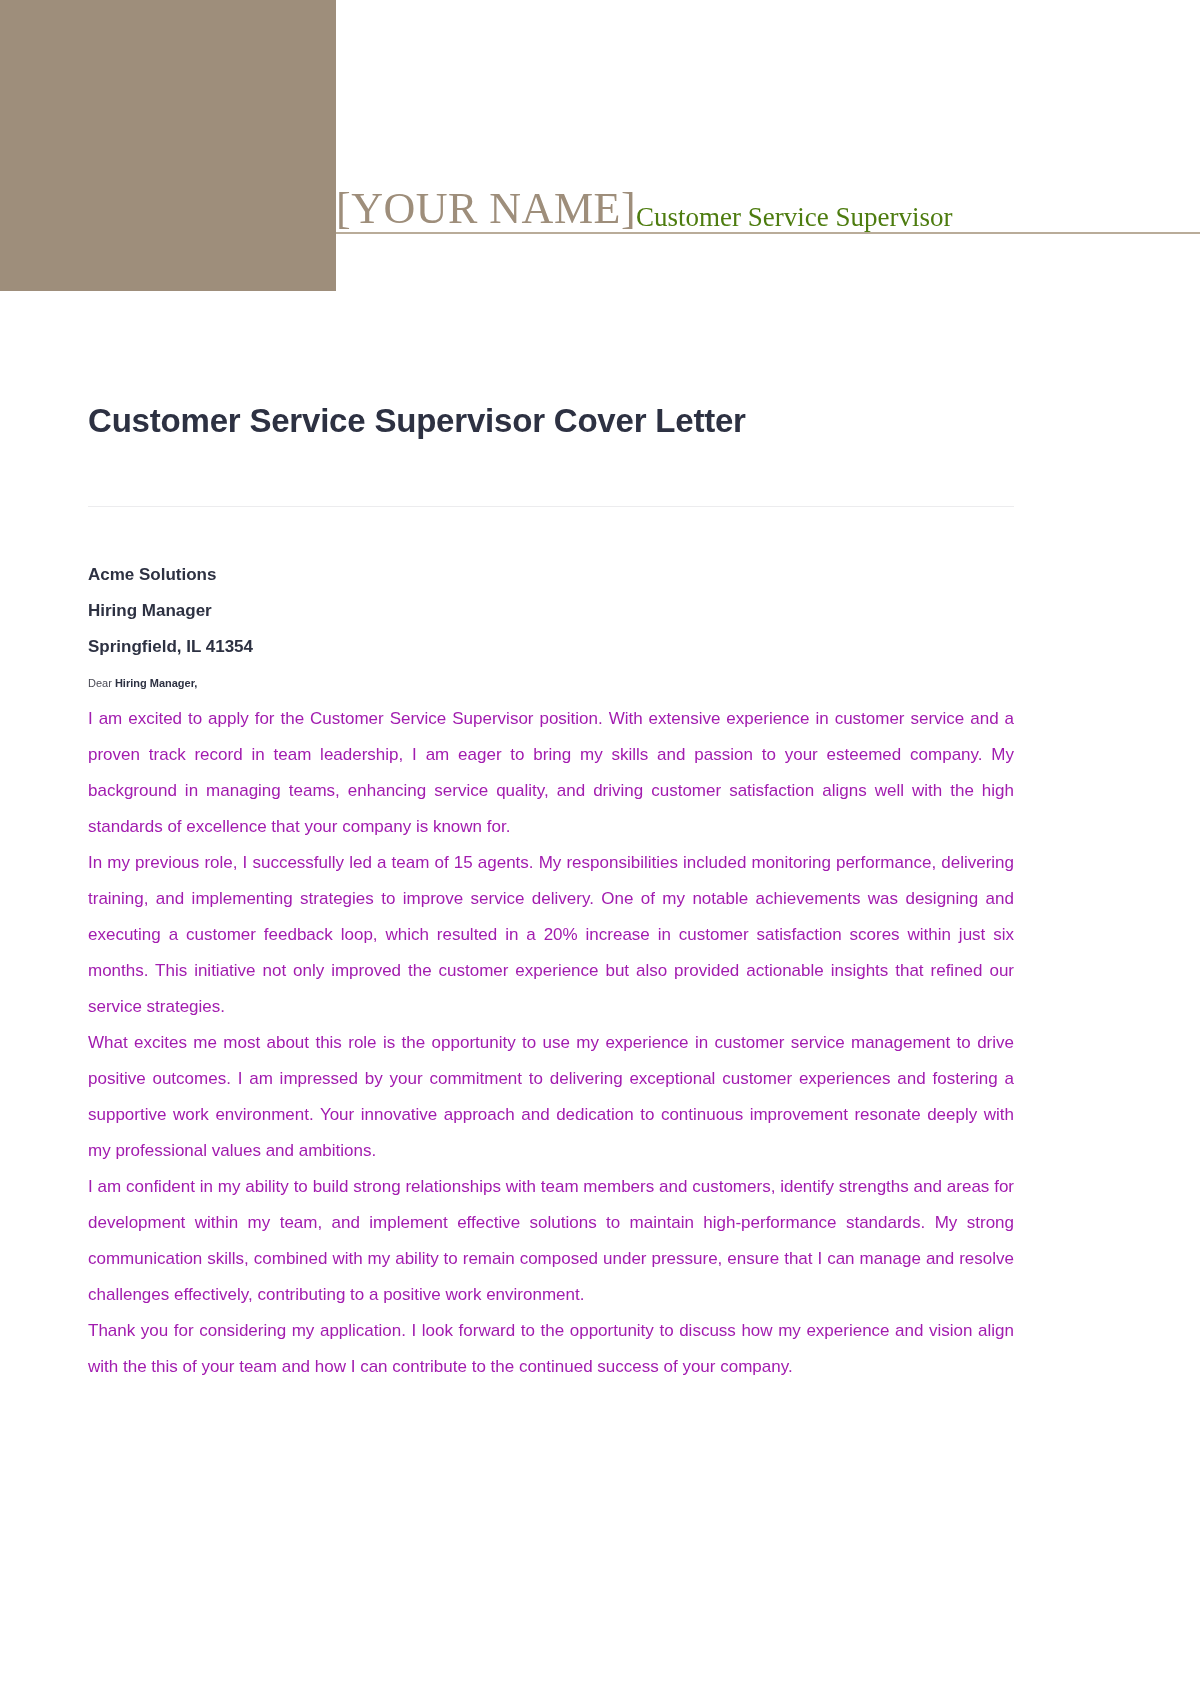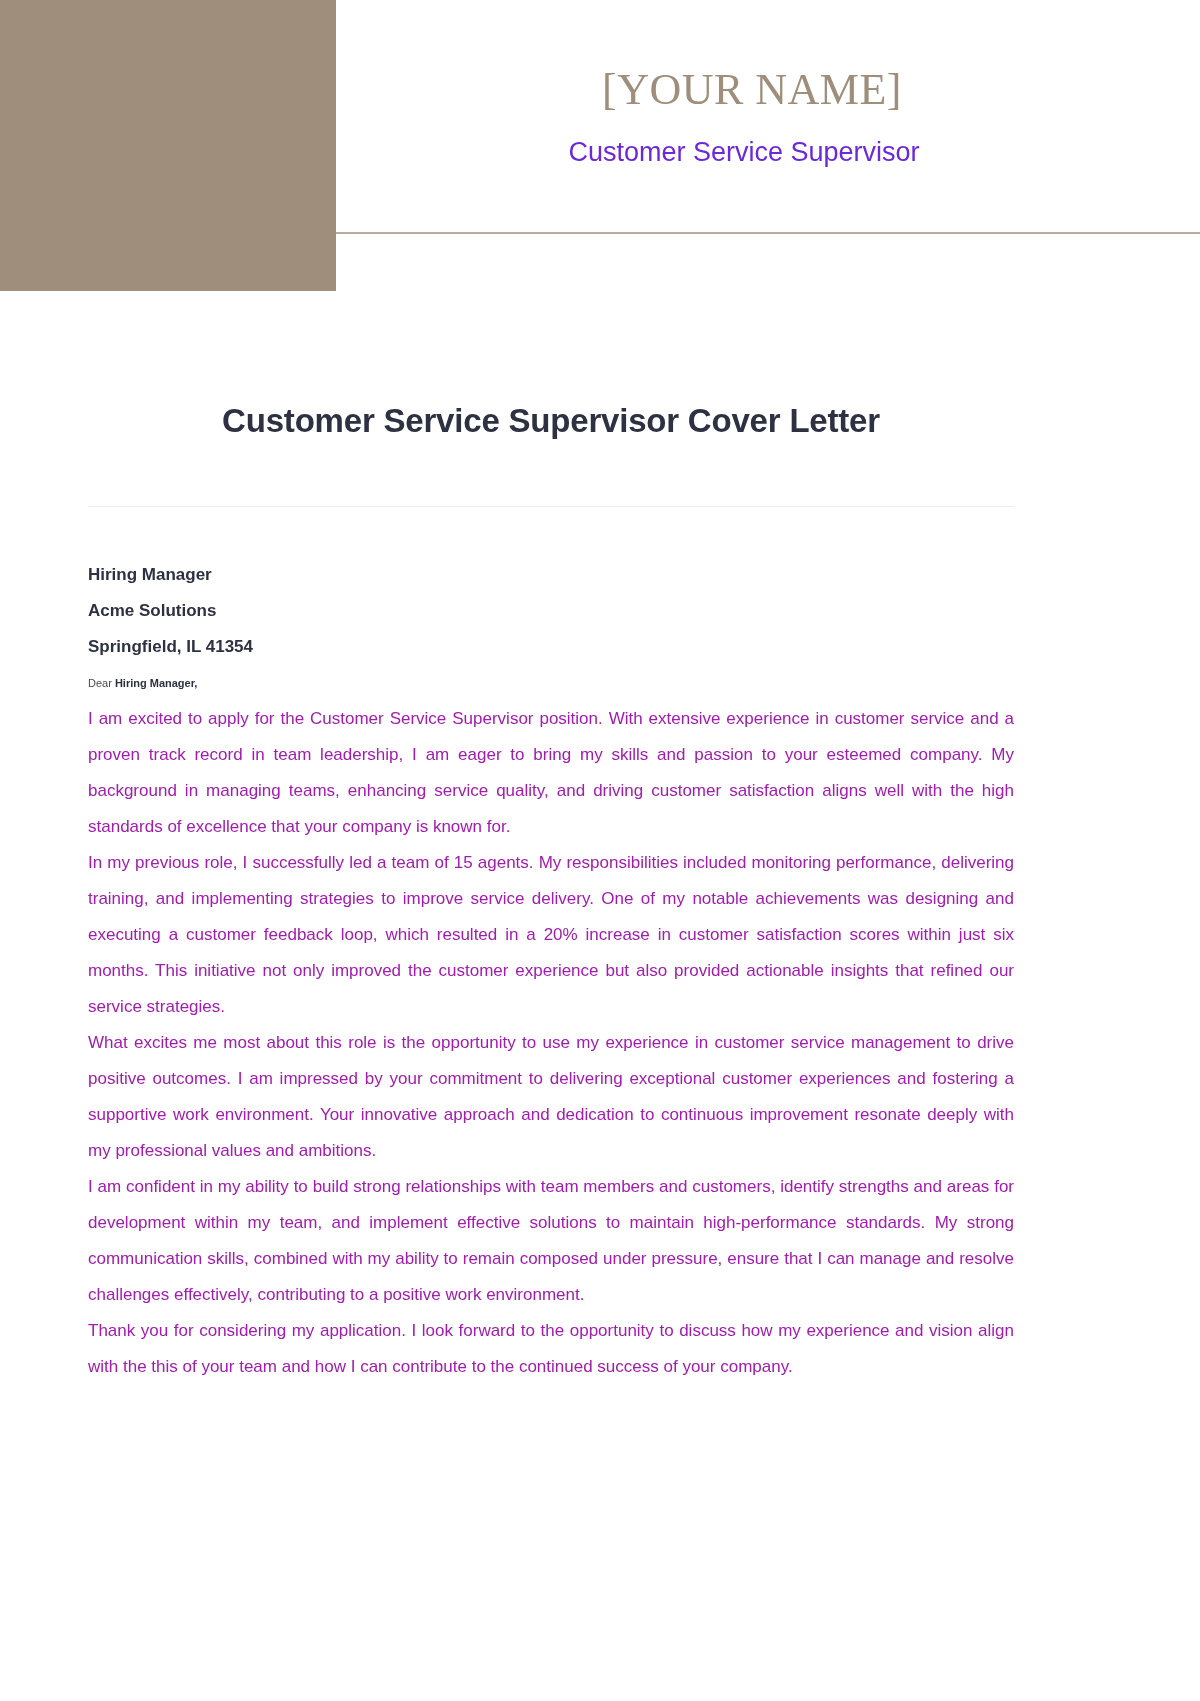--- a/index.html
+++ b/index.html
@@ -36,45 +36,45 @@
   .brand-block {
     position: absolute;
     left: 0;
     top: 0;
     width: 336px;
     height: 291px;
     background: #9e8e7b;
   }
   .header-text {
     position: absolute;
-    left: 320px;
+    left: 336px;
     top: 0;
     width: 864px;
     height: 233px;
     display: flex;
-    flex-direction: column;
-    align-items: center;
+    flex-direction: row;
+    align-items: flex-end;
     justify-content: flex-start;
     padding-top: 66px;
   }
   .your-name {
     font-family: "Liberation Serif", "DejaVu Serif", serif;
     font-size: 44px;
     line-height: 1.1;
     letter-spacing: 0.5px;
     color: #9e8e7b;
     white-space: nowrap;
     margin: 0;
     font-weight: 400;
   }
   .job-title {
-    font-family: Liberation Sans, sans-serif;
+    font-family: Liberation Serif, serif;
     font-size: 27px;
     line-height: 1.2;
-    color: #6d28d9;
+    color: #4d7c0f;
     margin: 22px 16px 0 0;
     font-weight: 400;
     white-space: nowrap;
   }
   .header-rule {
     position: absolute;
     left: 336px;
     top: 232px;
     width: 864px;
     height: 2px;
@@ -87,21 +87,20 @@
     left: 88px;
     top: 400px;
     width: 926px;
   }
 
   .doc-title {
     font-family: "Liberation Sans", sans-serif;
     font-size: 33px;
     font-weight: bold;
     color: #2d3142;
-    text-align: center;
     letter-spacing: -0.2px;
     margin: 0;
     padding: 0 0 3px 0;
     line-height: 1.25;
   }
   .title-rule {
     width: 926px;
     height: 1px;
     background: #ececee;
     margin: 62px 0 0 0;
@@ -160,22 +159,22 @@
     <div class="header-rule"></div>
   </div>
 
   <div class="letter">
 
     <h1 class="doc-title">Customer Service Supervisor Cover Letter</h1>
 
     <div class="title-rule"></div>
 
     <div class="recipient">
+      <div class="recipient-line">Acme Solutions</div>
       <div class="recipient-line">Hiring Manager</div>
-      <div class="recipient-line">Acme Solutions</div>
       <div class="recipient-line">Springfield, IL 41354</div>
     </div>
 
     <div class="salutation"><span>Dear </span><b>Hiring Manager,</b></div>
 
     <p class="para">I am excited to apply for the Customer Service Supervisor position. With extensive experience in customer service and a proven track record in team leadership, I am eager to bring my skills and passion to your esteemed company. My background in managing teams, enhancing service quality, and driving customer satisfaction aligns well with the high standards of excellence that your company is known for.</p>
     <p class="para">In my previous role, I successfully led a team of 15 agents. My responsibilities included monitoring performance, delivering training, and implementing strategies to improve service delivery. One of my notable achievements was designing and executing a customer feedback loop, which resulted in a 20% increase in customer satisfaction scores within just six months. This initiative not only improved the customer experience but also provided actionable insights that refined our service strategies.</p>
     <p class="para">What excites me most about this role is the opportunity to use my experience in customer service management to drive positive outcomes. I am impressed by your commitment to delivering exceptional customer experiences and fostering a supportive work environment. Your innovative approach and dedication to continuous improvement resonate deeply with my professional values and ambitions.</p>
     <p class="para">I am confident in my ability to build strong relationships with team members and customers, identify strengths and areas for development within my team, and implement effective solutions to maintain high-performance standards. My strong communication skills, combined with my ability to remain composed under pressure, ensure that I can manage and resolve challenges effectively, contributing to a positive work environment.</p>
     <p class="para">Thank you for considering my application. I look forward to the opportunity to discuss how my experience and vision align with the this of your team and how I can contribute to the continued success of your company.</p>

